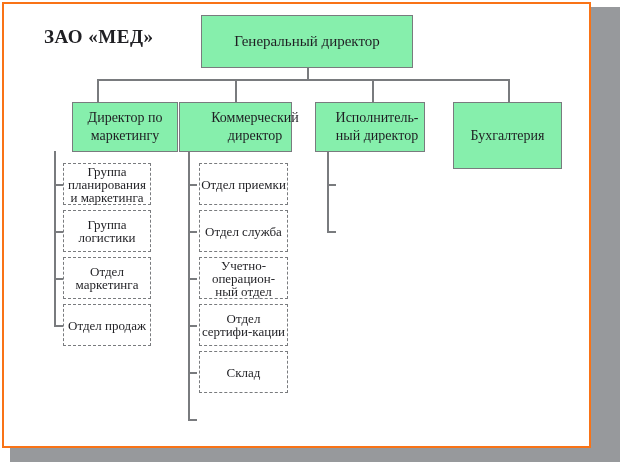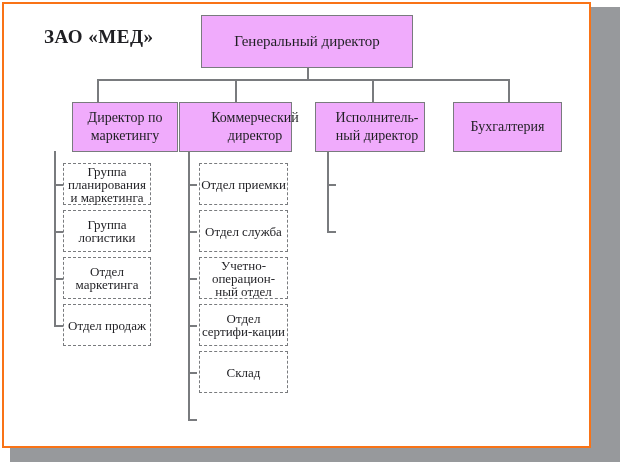--- a/index.html
+++ b/index.html
@@ -13,21 +13,21 @@
   .sheet{
     position:absolute;left:2px;top:2px;width:589px;height:446px;
     background:#ffffff;border:2px solid #f97316;
   }
   .title{
     position:absolute;left:40px;top:22px;
     font-size:19px;font-weight:bold;letter-spacing:0.5px;white-space:nowrap;
   }
   .box{
     position:absolute;display:flex;align-items:center;justify-content:center;
-    text-align:center;background:#f0abfc;border:1.5px solid #797b7e;
+    text-align:center;background:#86efac;border:1.5px solid #797b7e;
   }
   .box.root{font-size:15px;}
   .box.parent{font-size:14px;line-height:18px;padding:0 2px;}
   .child{
     width:100%;height:42px;display:flex;align-items:center;justify-content:center;
     text-align:center;background:#ffffff;border:1.5px dashed #797b7e;
     font-size:13px;line-height:13px;padding:0 1px;
   }
   .col{position:absolute;display:flex;flex-direction:column;gap:5px;}
   .h-line{position:absolute;height:1.5px;background:#797b7e;}
@@ -49,21 +49,21 @@
     <div class="v-line" style="left:303px;top:64px;height:11px;"></div>
     <div class="h-line" style="left:93px;top:75px;width:412px;"></div>
     <div class="v-line" style="left:93px;top:75px;height:23px;"></div>
     <div class="v-line" style="left:231px;top:75px;height:23px;"></div>
     <div class="v-line" style="left:368px;top:75px;height:23px;"></div>
     <div class="v-line" style="left:504px;top:75px;height:23px;"></div>
 
     <div class="box parent" style="left:38px;top:98px;width:106px;height:50px;margin-left:30px;">Директор по маркетингу</div>
     <div class="box parent" style="left:175px;top:98px;width:113px;height:50px;padding-left:41px;">Коммерческий директор</div>
     <div class="box parent" style="left:311px;top:98px;width:110px;height:50px;padding-left:16px;">Исполнитель-ный директор</div>
-    <div class="box parent" style="left:449px;top:98px;width:109px;height:50px;">Бухгалтерия</div>
+    <div class="box parent" style="left:449px;top:98px;width:109px;height:67px;">Бухгалтерия</div>
 
     <div class="v-line" style="left:50px;top:147px;height:175px;"></div>
     <div class="h-line" style="left:50px;top:180px;width:9px;"></div>
     <div class="h-line" style="left:50px;top:227px;width:9px;"></div>
     <div class="h-line" style="left:50px;top:274px;width:9px;"></div>
     <div class="h-line" style="left:50px;top:321px;width:9px;"></div>
 
     <div class="v-line" style="left:184px;top:147px;height:269px;"></div>
     <div class="h-line" style="left:184px;top:180px;width:9px;"></div>
     <div class="h-line" style="left:184px;top:227px;width:9px;"></div>

